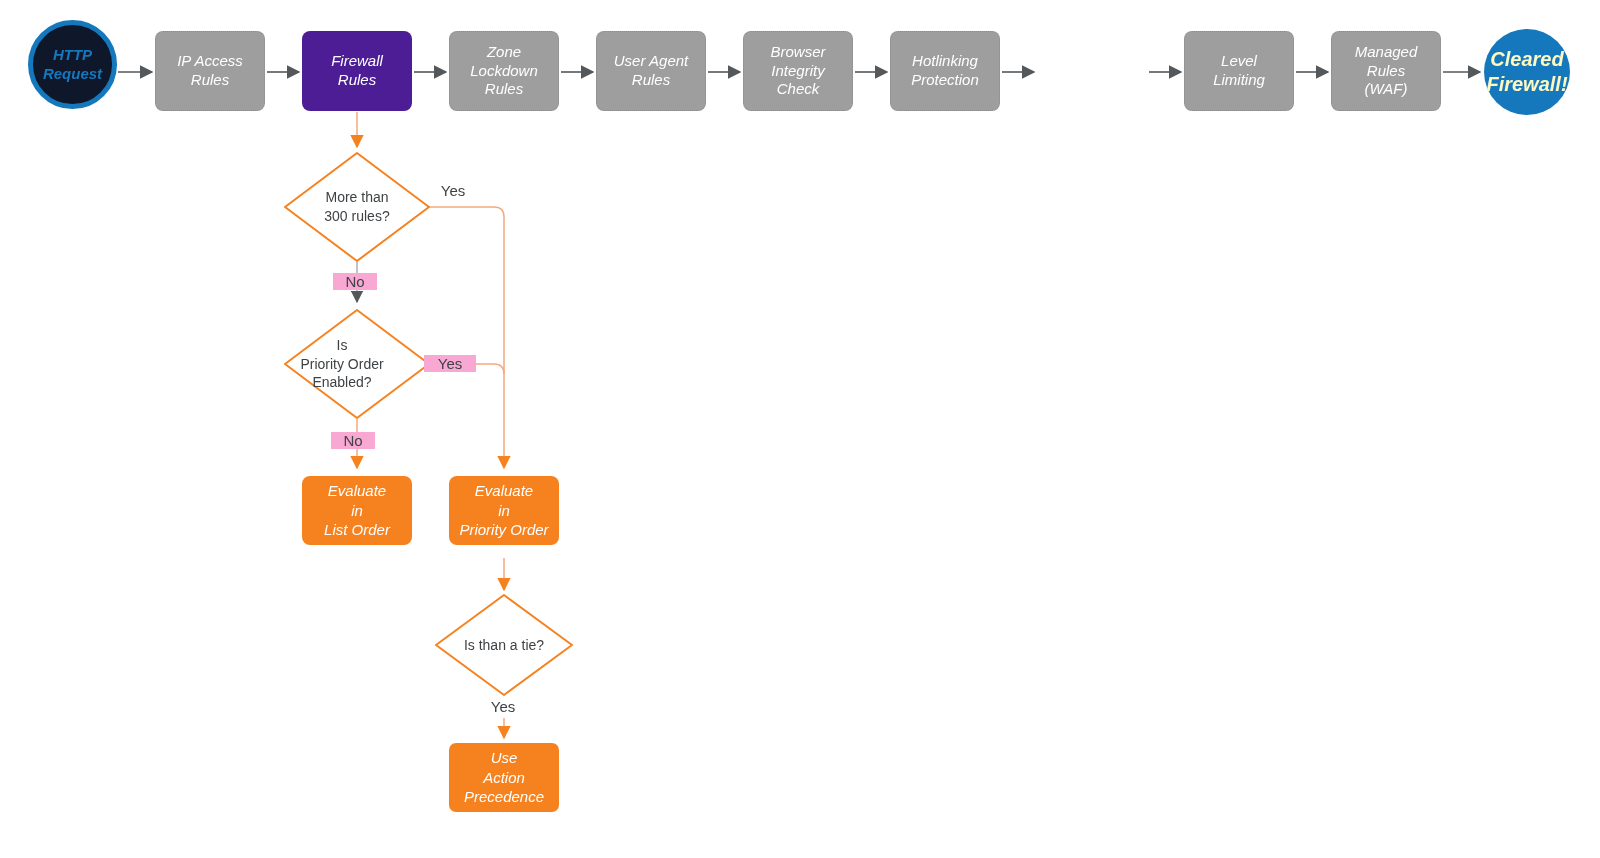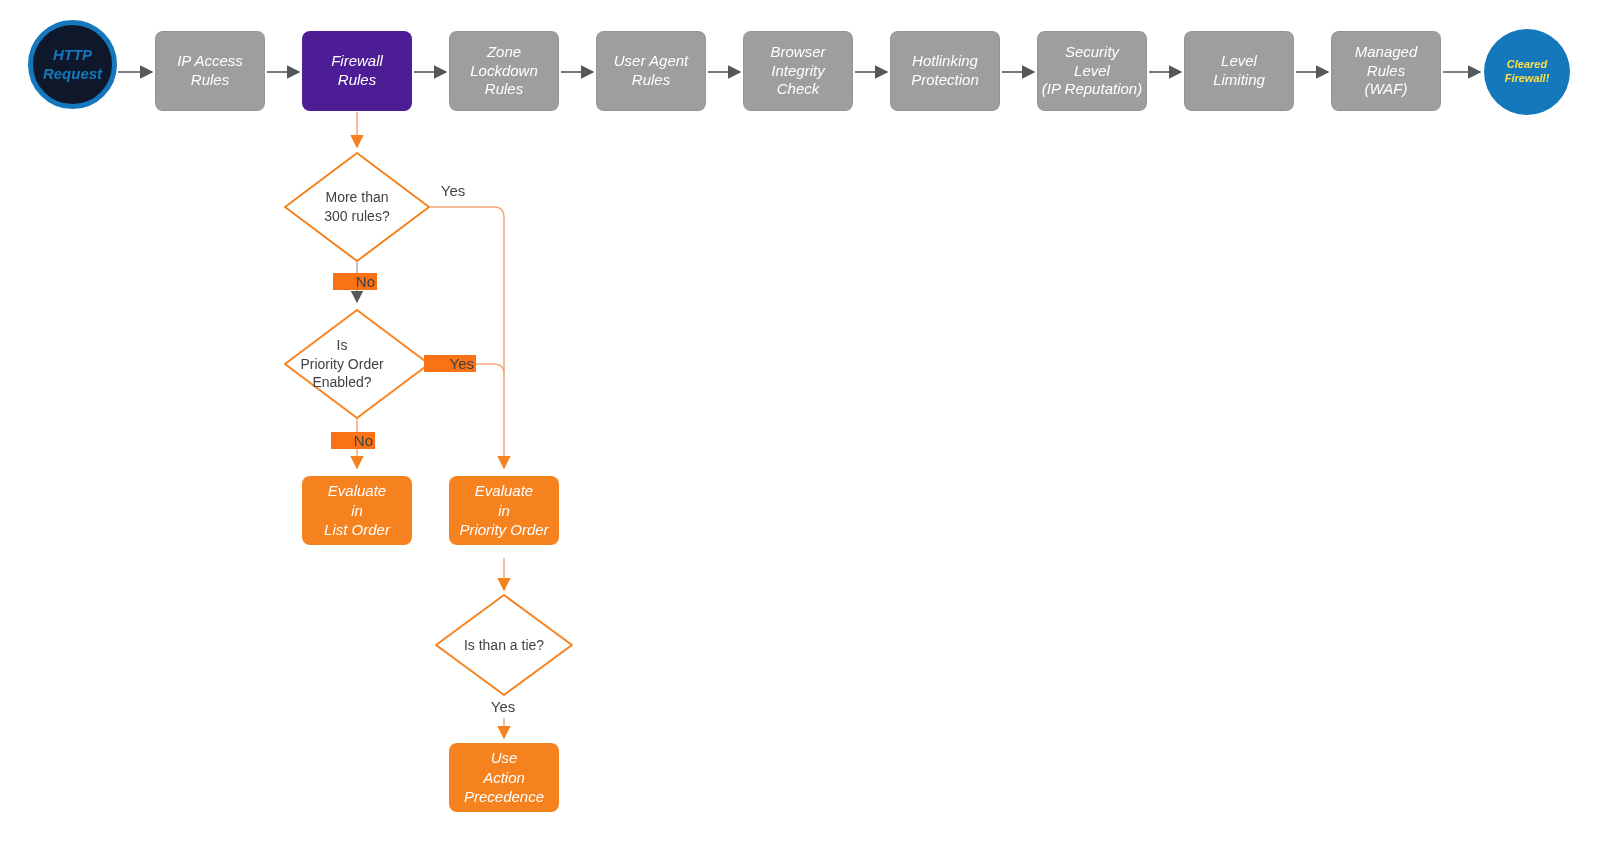--- a/index.html
+++ b/index.html
@@ -24,22 +24,22 @@
     left: 28px; top: 20px; width: 89px; height: 89px;
     border: 5px solid #1578BD; border-radius: 50%;
     background: #0f172a;
     color: #1578BD; font-weight: bold; font-style: italic;
     font-size: 15px; line-height: 1.25;
   }
   .end-circle {
     left: 1484px; top: 29px; width: 86px; height: 86px;
     border-radius: 50%;
     background: #1578BD;
-    color: #fde047; font-weight: bold; font-style: italic;
-    font-size: 11px; line-height: 1.25;
+    color: #fef9c3; font-weight: bold; font-style: italic;
+    font-size: 20px; line-height: 1.25;
   }
 
   
   .stage {
     top: 31px; width: 110px; height: 80px;
     background: #9E9E9E;
     border: 1px dotted #8A8A8A;
     border-radius: 8px;
     color: #ffffff; font-style: italic;
     font-size: 15px; line-height: 1.25;
@@ -58,21 +58,21 @@
   
   .diamond-label {
     color: #3F4245; font-size: 14px; line-height: 1.35;
   }
 
   
   .edge-label {
     position: absolute; text-align: center;
     color: #3F4245; font-size: 15px;
   }
-  .edge-label.on-line { background: #f97316; padding: 0 2px; text-align: right; }
+  .edge-label.on-line { background: #f9a8d4; padding: 0 2px; }
 </style>
 </head>
 <body>
 
 <div class="canvas">
 
   <svg class="wires" viewBox="0 0 1600 858" xmlns="http://www.w3.org/2000/svg">
     <defs>
       <marker id="ah-gray" viewBox="0 0 10 10" refX="9" refY="5" markerWidth="8.5" markerHeight="8.5" orient="auto-start-reverse">
         <path d="M0,0 L10,5 L0,10 z" fill="#54585A"></path>
@@ -136,25 +136,20 @@
   </div>
   <div class="node stage" style="left:890px">
     <span class="label">Hotlinking
 Protection</span>
   </div>
   <div class="node stage" style="left:743px">
     <span class="label">Browser
 Integrity
 Check</span>
   </div>
-  <div class="node stage" style="left:1037px">
-    <span class="label">Security
-Level
-(IP Reputation)</span>
-  </div>
   <div class="node stage" style="left:1184px">
     <span class="label">Level
 Limiting</span>
   </div>
   <div class="node stage" style="left:1331px">
     <span class="label">Managed
 Rules
 (WAF)</span>
   </div>
 
@@ -179,21 +174,21 @@
   <div class="node action-box" style="left:302px; top:476px;">
     <span class="label">Evaluate
 in
 List Order</span>
   </div>
   <div class="node action-box" style="left:449px; top:476px;">
     <span class="label">Evaluate
 in
 Priority Order</span>
   </div>
-  <div class="node action-box" style="left:449px; top:743px;">
+  <div class="node action-box" style="left:449px; top:743px;border-radius:7px;">
     <span class="label">Use
 Action
 Precedence</span>
   </div>
 
   <div class="edge-label" style="left:428px; top:182px; width:50px;">Yes</div>
   <div class="edge-label on-line" style="left:333px; top:273px; width:44px;">No</div>
   <div class="edge-label on-line" style="left:424px; top:355px; width:52px;">Yes</div>
   <div class="edge-label on-line" style="left:331px; top:432px; width:44px;">No</div>
   <div class="edge-label" style="left:477px; top:698px; width:52px;">Yes</div>

